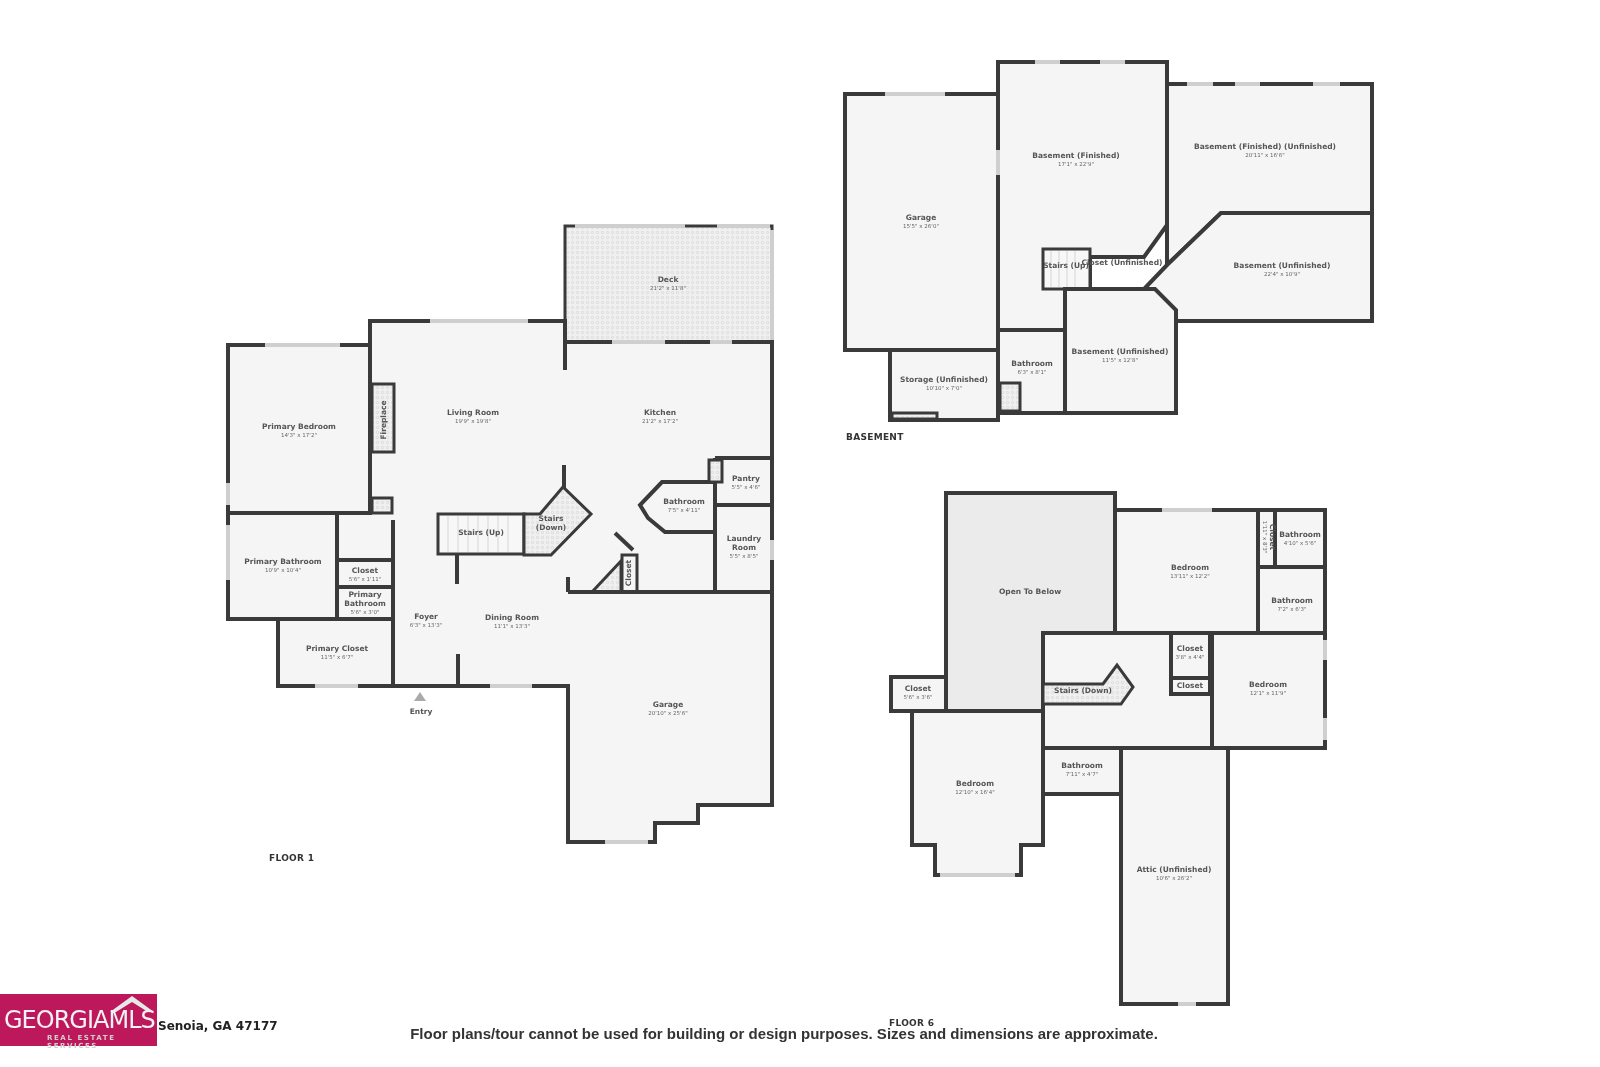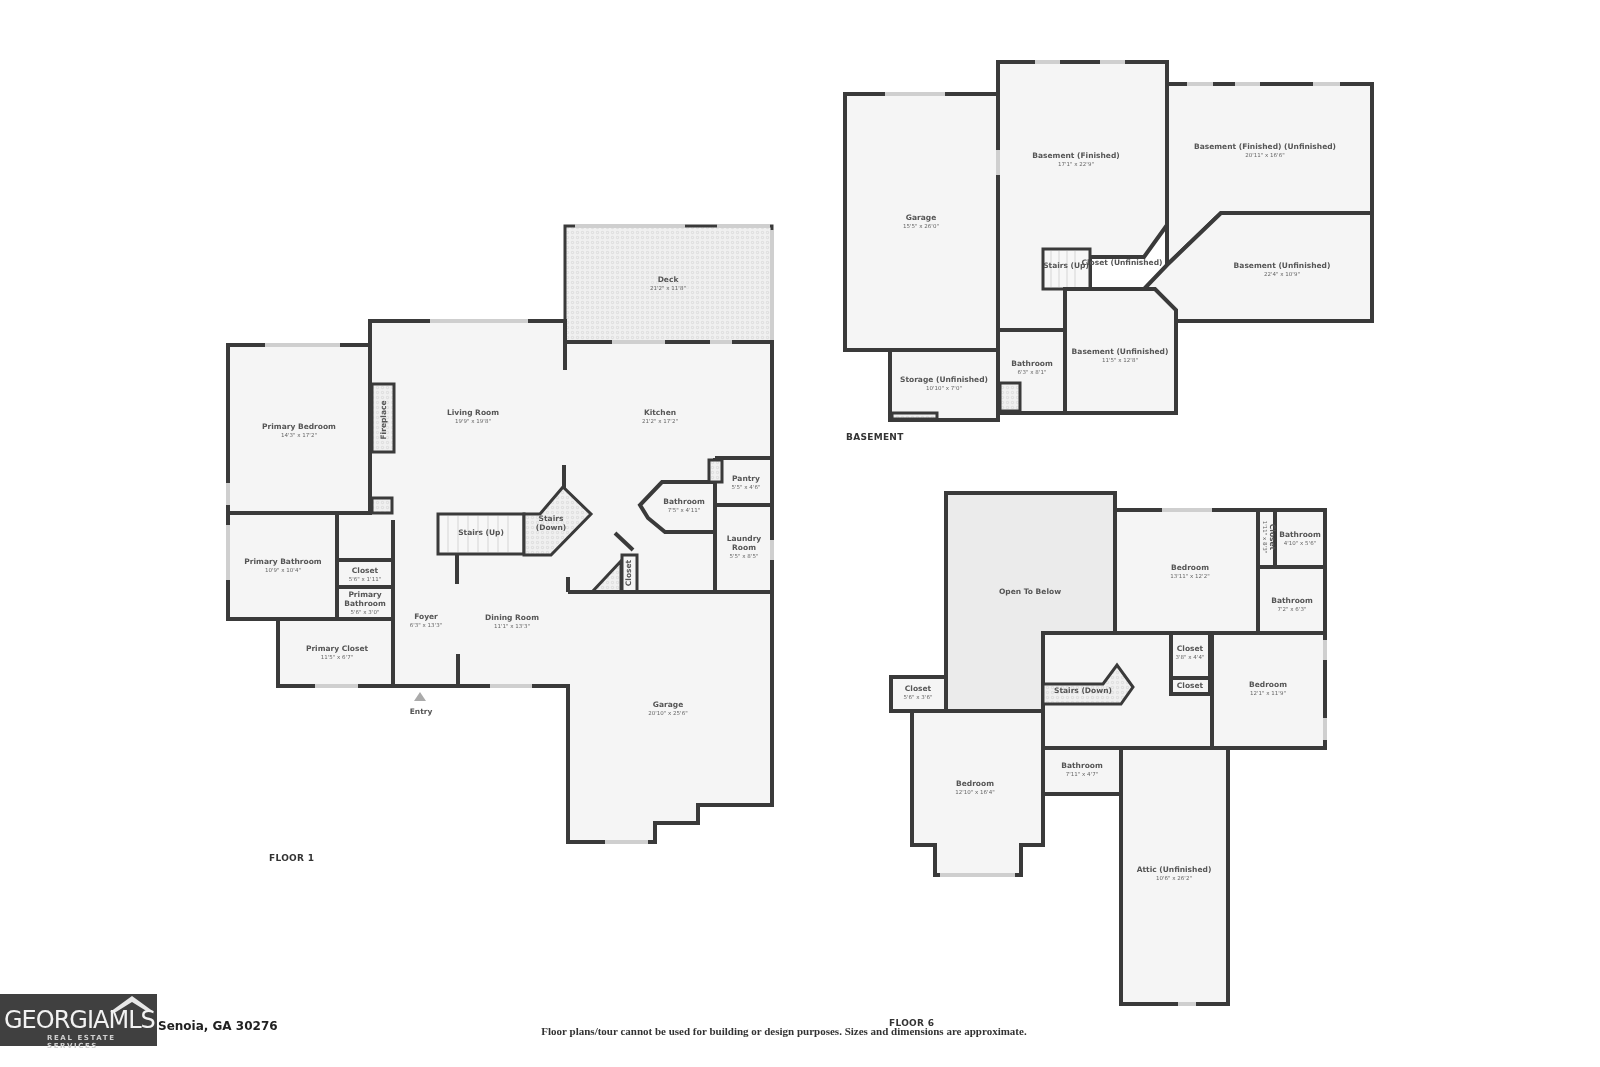--- a/index.html
+++ b/index.html
@@ -7,22 +7,22 @@
   svg.plan{position:absolute;left:0;top:0;width:1600px;height:1067px;}
   .room{fill:#f5f5f5;stroke:#3a3a3a;stroke-width:4;stroke-linejoin:miter;}
   .room-open{fill:#ebebeb;stroke:#3a3a3a;stroke-width:4;}
   .deck{fill:url(#dots);stroke:#3a3a3a;stroke-width:3;}
   .hatch{fill:url(#dots);stroke:#3a3a3a;stroke-width:3;}
   .wall{stroke:#3a3a3a;stroke-width:4;fill:none;}
   .win{stroke:#cfcfcf;stroke-width:4;}
   .lbl{font-family:"DejaVu Sans","Liberation Sans",sans-serif;font-size:7.5px;font-weight:bold;fill:#555;text-anchor:middle;}
   .dim{font-family:"DejaVu Sans","Liberation Sans",sans-serif;font-size:5.5px;fill:#666;text-anchor:middle;}
   .floor-title{position:absolute;font-family:"DejaVu Sans","Liberation Sans",sans-serif;font-weight:bold;font-size:9px;color:#333;letter-spacing:0.3px;text-align:right;}
-  .footer-note{position:absolute;left:0;width:1568px;top:1025px;text-align:center;font-family:Liberation Serif, serif;font-weight:bold;font-size:11px;color:#333;}
-  .logo{position:absolute;left:0;top:994px;width:157px;height:52px;background:#404040;color:#fff;text-decoration:underline;}
+  .footer-note{position:absolute;left:0;width:1568px;top:1025px;text-align:center;font-family:Liberation Sans, sans-serif;font-weight:bold;font-size:15px;color:#333;}
+  .logo{position:absolute;left:0;top:994px;width:157px;height:52px;background:#be185d;color:#fff;text-decoration:underline;}
   .logo-main{position:absolute;left:4px;top:14px;font-family:"DejaVu Sans","Liberation Sans",sans-serif;font-size:24px;letter-spacing:-1px;color:#f2f2f2;line-height:24px;}
   .logo-sub{position:absolute;left:20px;top:40px;font-size:7px;letter-spacing:1.6px;color:#d0d0d0;font-weight:bold;padding-left:27px;}
   .logo-roof{position:absolute;left:108px;top:0;}
   .address{position:absolute;left:158px;top:1019px;font-weight:bold;font-size:12px;color:#222;font-family:"DejaVu Sans","Liberation Sans",sans-serif;}
 </style>
 </head>
 <body>
 
 <svg class="plan" viewBox="0 0 1600 1067" xmlns="http://www.w3.org/2000/svg">
   <defs>
@@ -285,14 +285,14 @@
 <div class="floor-title" style="left:846px;top:432px;">BASEMENT</div>
 <div class="floor-title" style="left:889px;top:1018px;">FLOOR 6</div>
 
 <div class="logo">
   <svg class="logo-roof" width="48" height="20" viewBox="0 0 48 20">
     <polygon points="2,18 24,2 46,18 40,18 24,8 8,18" fill="#e8e8e8"></polygon>
   </svg>
   <div class="logo-main">GEORGIAMLS</div>
   <div class="logo-sub">REAL ESTATE SERVICES</div>
 </div>
-<div class="address">Senoia, GA 30276</div>
+<div class="address">Senoia, GA 47177</div>
 <div class="footer-note">Floor plans/tour cannot be used for building or design purposes. Sizes and dimensions are approximate.</div>
 
 </body></html>

